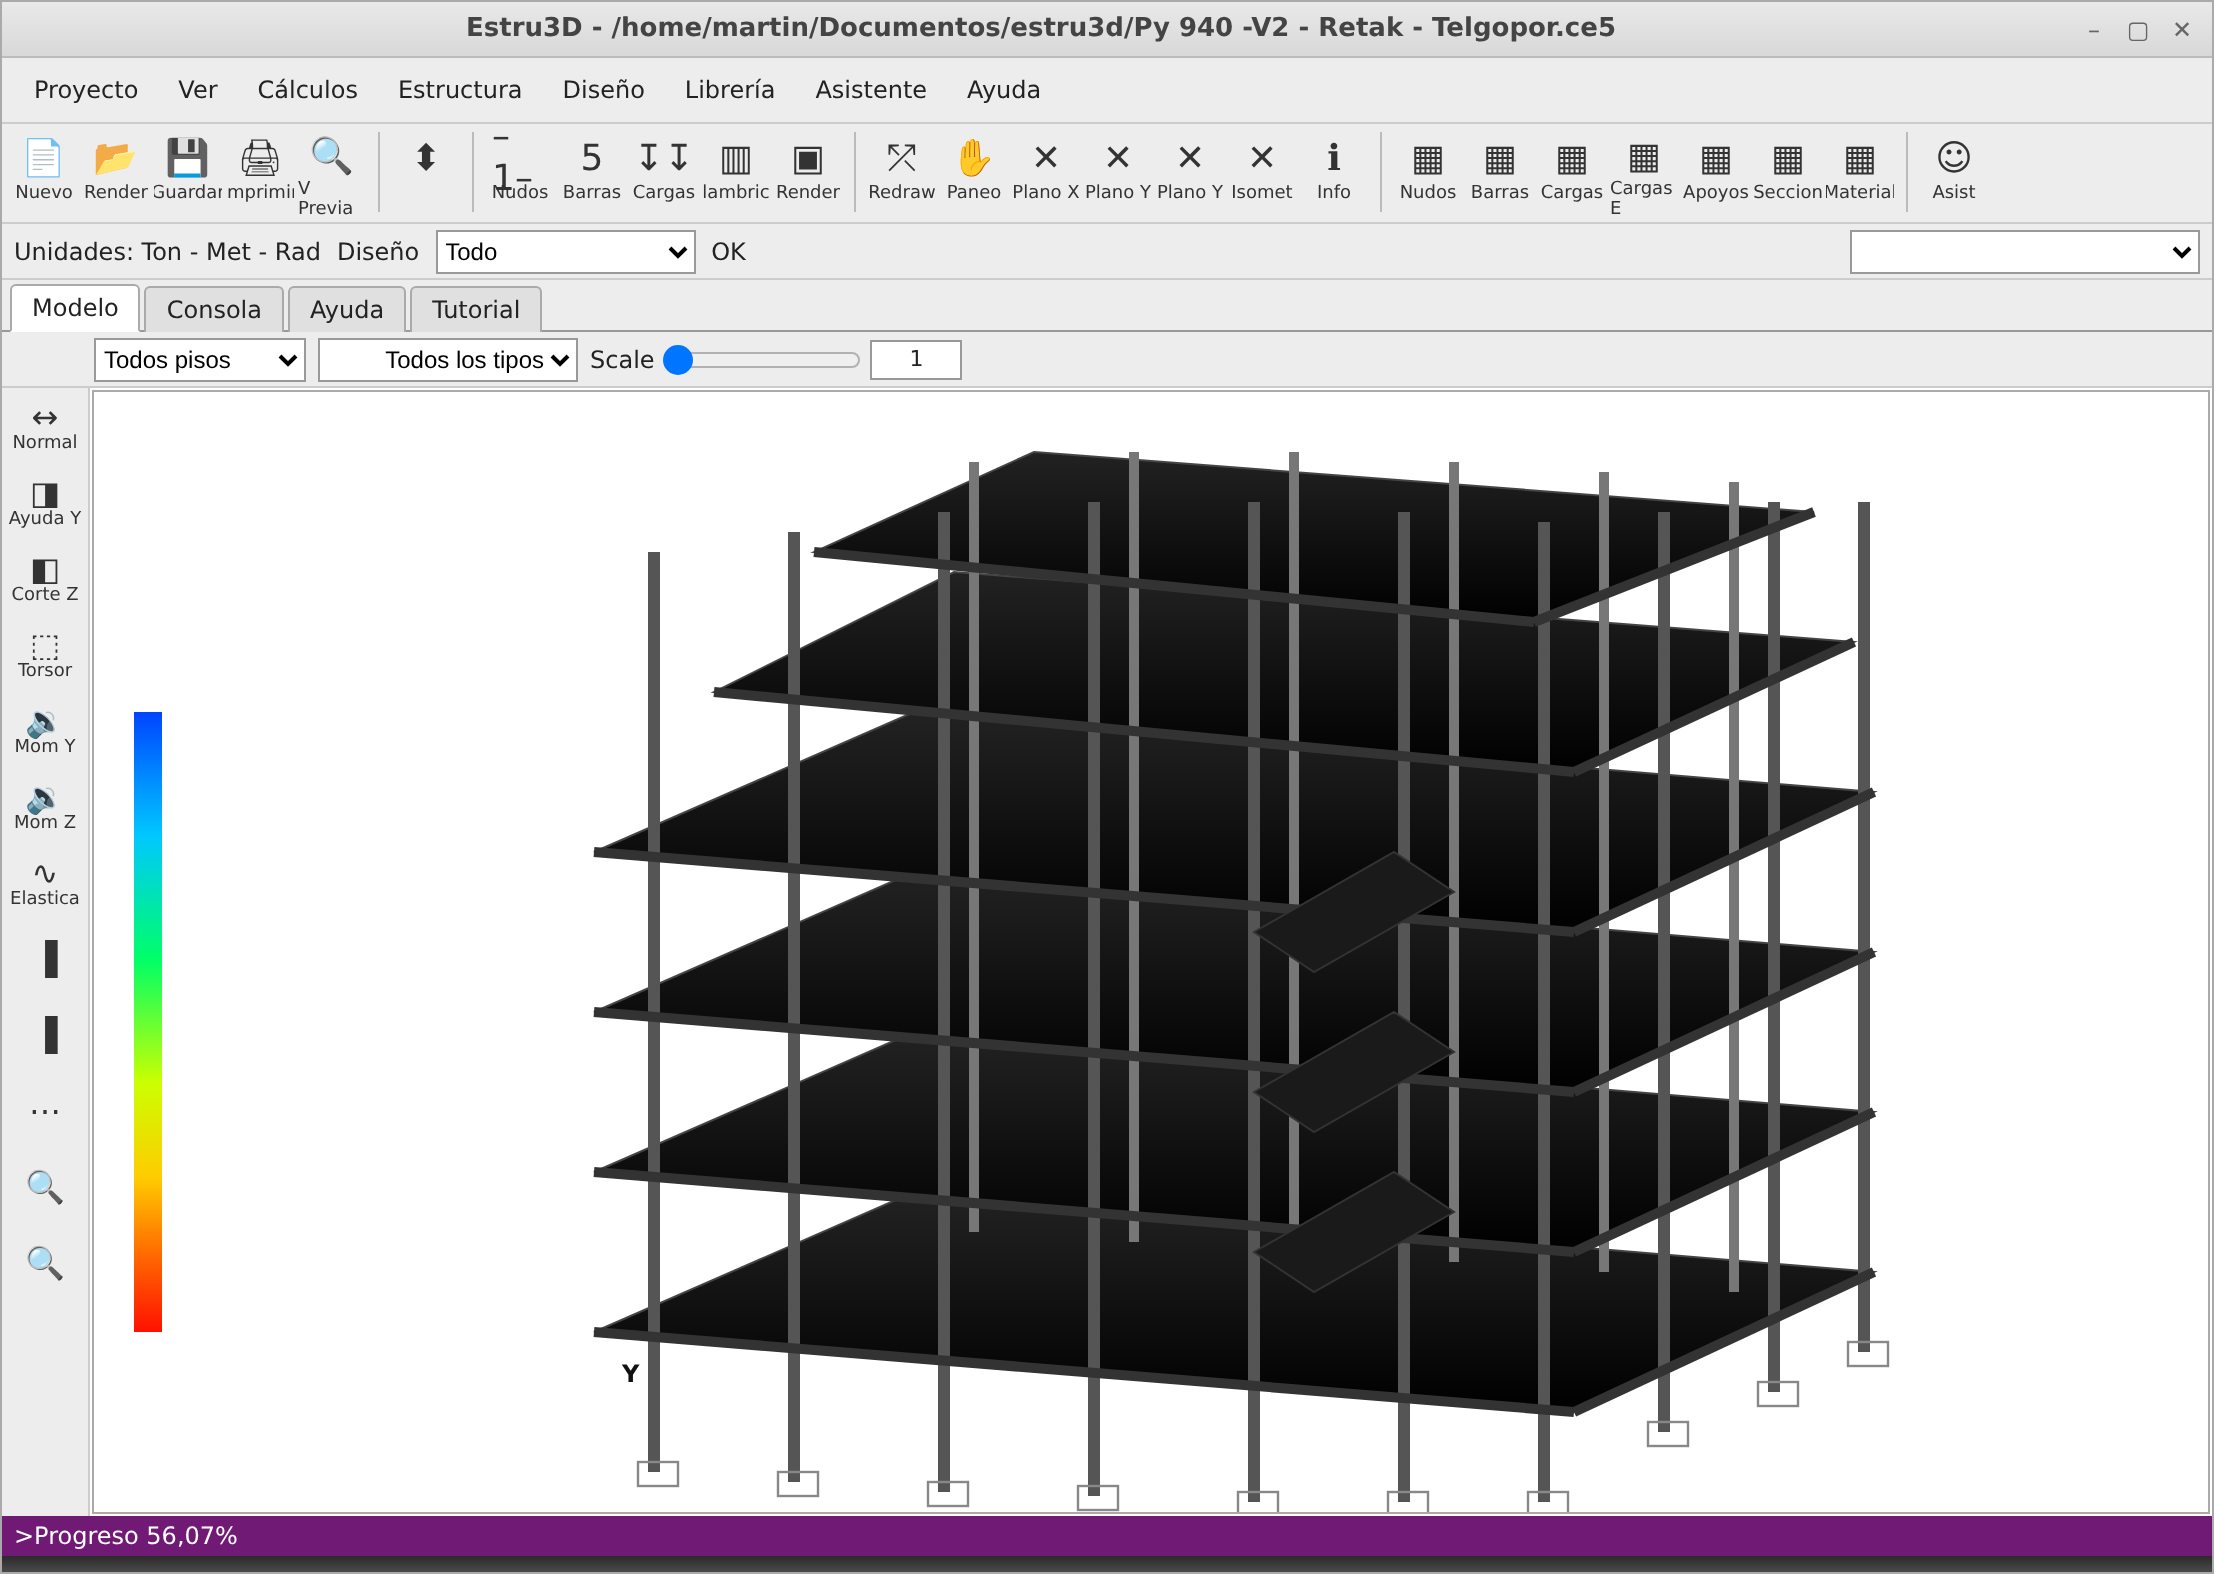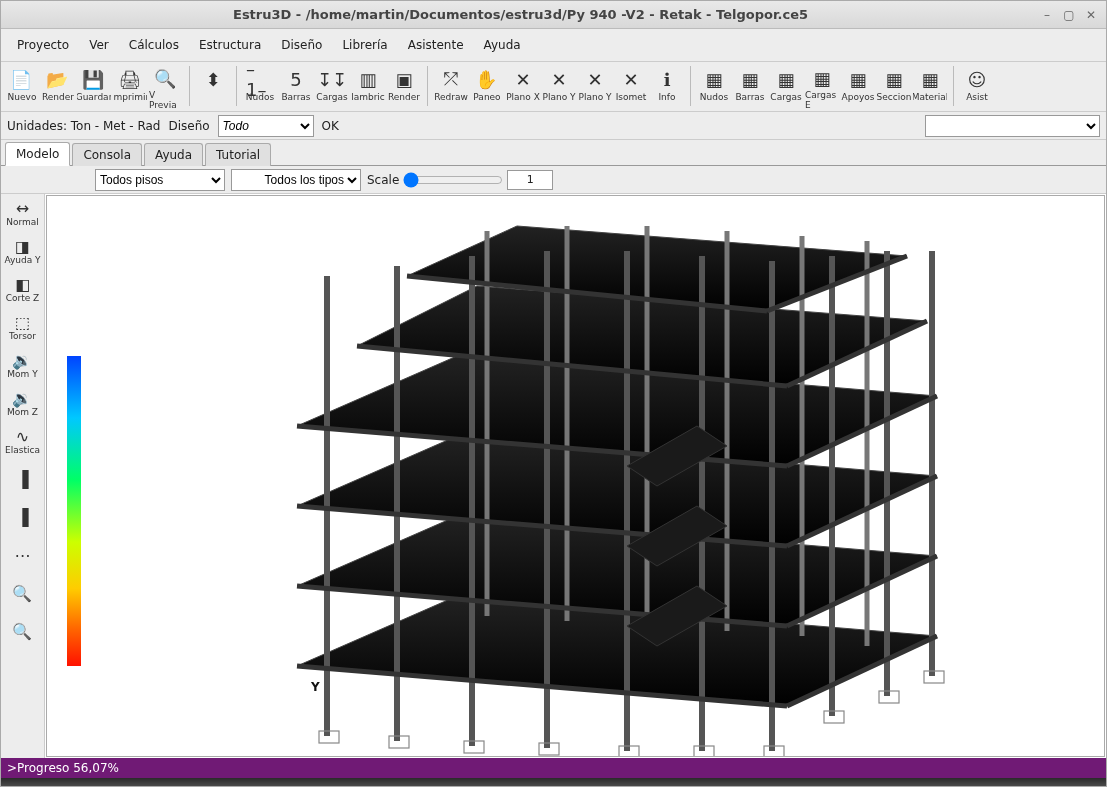--- a/index.html
+++ b/index.html
@@ -349,37 +349,37 @@
     <div class="tool-sep"></div>
     <div class="tool-btn">
       <div class="glyph">☺</div>
       <div class="lbl">Asist</div>
     </div>
   </div>
 
 <div class="optbar">
   <span>Unidades: Ton - Met - Rad</span>
   <span>Diseño</span>
-  <select style="width:96px;font-style:italic;">
+  <select style="width:130px;">
     <option>Todo</option>
   </select>
   <span>OK</span>
   <div class="spacer"></div>
   <select class="rightsel"><option></option></select>
 </div>
 
 <div class="tabrow">
   <div class="tab active">Modelo</div>
   <div class="tab">Consola</div>
   <div class="tab">Ayuda</div>
   <div class="tab">Tutorial</div>
 </div>
 
 <div class="subbar">
-  <select style="width:130px;margin-left:48px;">
+  <select style="width:106px;">
     <option>Todos pisos</option>
   </select>
   <select style="width:130px;text-align:right;">
     <option>Todos los tipos</option>
   </select>
   <div class="scalebox">
     <span>Scale</span>
     <input type="range" min="0" max="10" value="0" style="">
     <span class="scaleval">1</span>
   </div>

